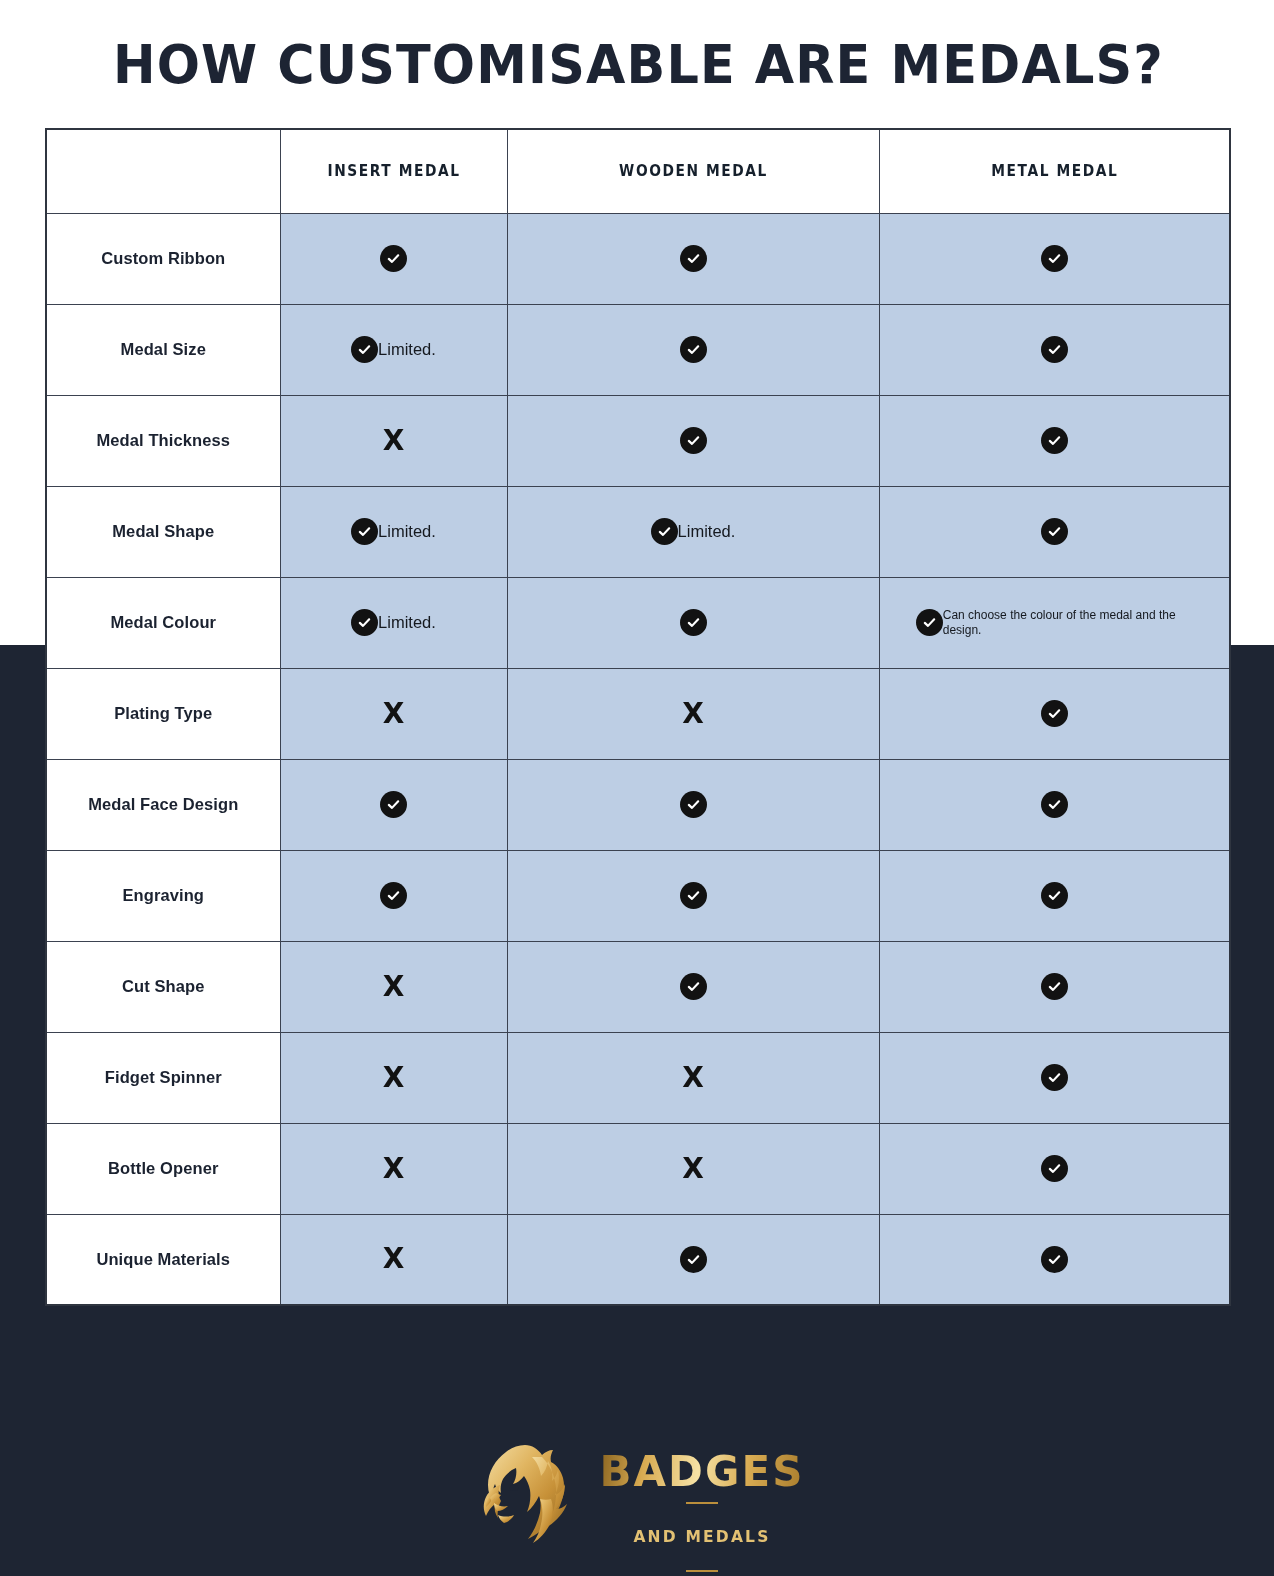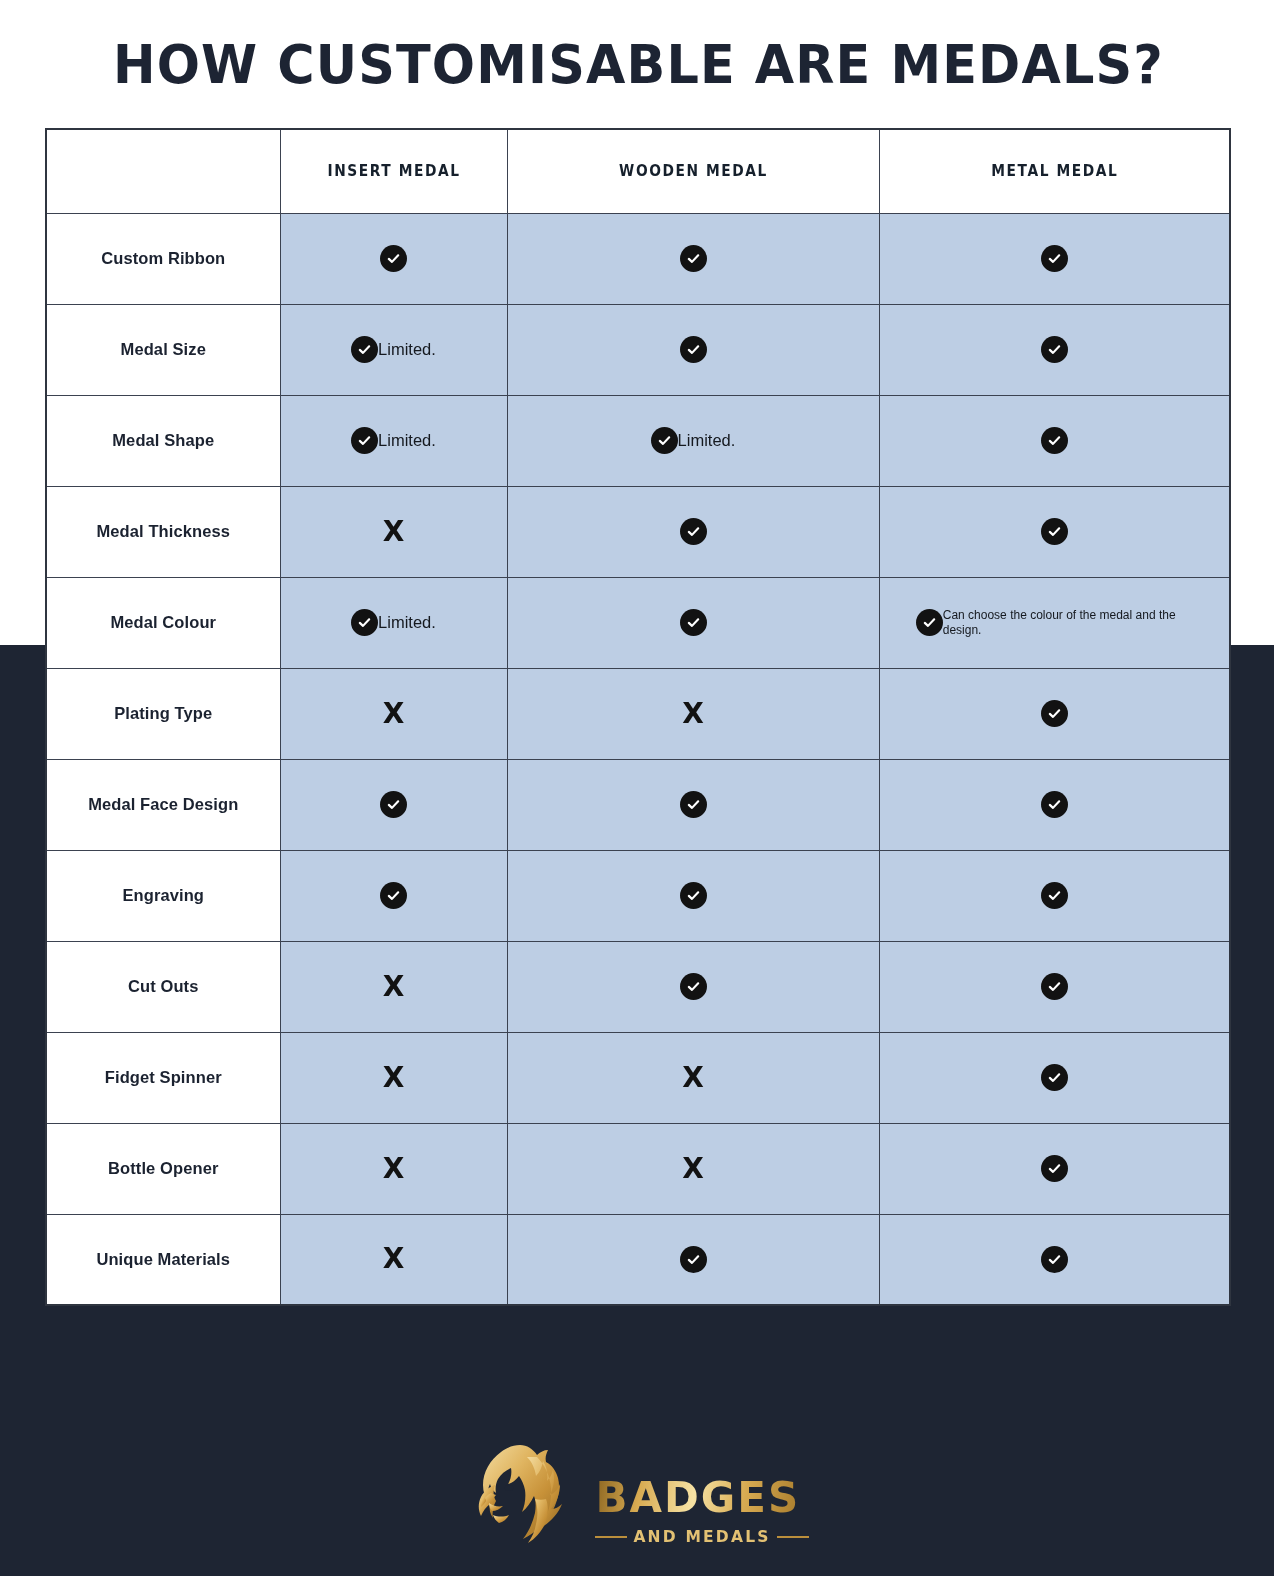--- a/index.html
+++ b/index.html
@@ -177,23 +177,24 @@
     font-family: "DejaVu Sans", sans-serif;
     background: linear-gradient(100deg,#8a6420 0%,#d8ab52 22%,#f6e2a4 48%,#d8ab52 72%,#a87c2c 100%);
     -webkit-background-clip: text;
     background-clip: text;
     color: transparent;
   }
 
   .logo-sub {
     display: flex;
     align-items: center;
-    gap: 6px;
+    gap: 24px;
     margin-top: 9px;
     width: 100%;
+    flex-direction: column;
   }
   .logo-rule {
     flex: 1 1 auto;
     height: 2px;
     background: #bb8f3c;
     min-width: 32px;
   }
   .logo-subtext {
     font-size: 15.5px;
     font-weight: 700;
@@ -288,20 +289,46 @@
           <div class="cellwrap">
             <span class="check">
               <svg width="15" height="15" viewBox="0 0 16 16" aria-hidden="true">
                 <path d="M3 8.4 L6.4 11.6 L13 4.6" fill="none" stroke="#ffffff" stroke-width="2.3" stroke-linecap="round" stroke-linejoin="round"></path>
               </svg>
             </span>
           </div>
         </td>
       </tr>
       <tr class="body-row">
+        <td class="rowlabel">Medal Thickness</td>
+        <td class="val">
+          <div class="cellwrap">
+            <span class="xmark">X</span>
+          </div>
+        </td>
+        <td class="val">
+          <div class="cellwrap">
+            <span class="check">
+              <svg width="15" height="15" viewBox="0 0 16 16" aria-hidden="true">
+                <path d="M3 8.4 L6.4 11.6 L13 4.6" fill="none" stroke="#ffffff" stroke-width="2.3" stroke-linecap="round" stroke-linejoin="round"></path>
+              </svg>
+            </span>
+          </div>
+        </td>
+        <td class="val">
+          <div class="cellwrap">
+            <span class="check">
+              <svg width="15" height="15" viewBox="0 0 16 16" aria-hidden="true">
+                <path d="M3 8.4 L6.4 11.6 L13 4.6" fill="none" stroke="#ffffff" stroke-width="2.3" stroke-linecap="round" stroke-linejoin="round"></path>
+              </svg>
+            </span>
+          </div>
+        </td>
+      </tr>
+      <tr class="body-row">
         <td class="rowlabel">Medal Shape</td>
         <td class="val">
           <div class="cellwrap">
             <span class="check">
               <svg width="15" height="15" viewBox="0 0 16 16" aria-hidden="true">
                 <path d="M3 8.4 L6.4 11.6 L13 4.6" fill="none" stroke="#ffffff" stroke-width="2.3" stroke-linecap="round" stroke-linejoin="round"></path>
               </svg>
             </span>
             <span class="note small">Limited.</span>
           </div>
@@ -320,46 +347,20 @@
           <div class="cellwrap">
             <span class="check">
               <svg width="15" height="15" viewBox="0 0 16 16" aria-hidden="true">
                 <path d="M3 8.4 L6.4 11.6 L13 4.6" fill="none" stroke="#ffffff" stroke-width="2.3" stroke-linecap="round" stroke-linejoin="round"></path>
               </svg>
             </span>
           </div>
         </td>
       </tr>
       <tr class="body-row">
-        <td class="rowlabel">Medal Thickness</td>
-        <td class="val">
-          <div class="cellwrap">
-            <span class="xmark">X</span>
-          </div>
-        </td>
-        <td class="val">
-          <div class="cellwrap">
-            <span class="check">
-              <svg width="15" height="15" viewBox="0 0 16 16" aria-hidden="true">
-                <path d="M3 8.4 L6.4 11.6 L13 4.6" fill="none" stroke="#ffffff" stroke-width="2.3" stroke-linecap="round" stroke-linejoin="round"></path>
-              </svg>
-            </span>
-          </div>
-        </td>
-        <td class="val">
-          <div class="cellwrap">
-            <span class="check">
-              <svg width="15" height="15" viewBox="0 0 16 16" aria-hidden="true">
-                <path d="M3 8.4 L6.4 11.6 L13 4.6" fill="none" stroke="#ffffff" stroke-width="2.3" stroke-linecap="round" stroke-linejoin="round"></path>
-              </svg>
-            </span>
-          </div>
-        </td>
-      </tr>
-      <tr class="body-row">
         <td class="rowlabel">Medal Colour</td>
         <td class="val">
           <div class="cellwrap">
             <span class="check">
               <svg width="15" height="15" viewBox="0 0 16 16" aria-hidden="true">
                 <path d="M3 8.4 L6.4 11.6 L13 4.6" fill="none" stroke="#ffffff" stroke-width="2.3" stroke-linecap="round" stroke-linejoin="round"></path>
               </svg>
             </span>
             <span class="note small">Limited.</span>
           </div>
@@ -460,21 +461,21 @@
           <div class="cellwrap">
             <span class="check">
               <svg width="15" height="15" viewBox="0 0 16 16" aria-hidden="true">
                 <path d="M3 8.4 L6.4 11.6 L13 4.6" fill="none" stroke="#ffffff" stroke-width="2.3" stroke-linecap="round" stroke-linejoin="round"></path>
               </svg>
             </span>
           </div>
         </td>
       </tr>
       <tr class="body-row">
-        <td class="rowlabel">Cut Outs</td>
+        <td class="rowlabel">Cut Shape</td>
         <td class="val">
           <div class="cellwrap">
             <span class="xmark">X</span>
           </div>
         </td>
         <td class="val">
           <div class="cellwrap">
             <span class="check">
               <svg width="15" height="15" viewBox="0 0 16 16" aria-hidden="true">
                 <path d="M3 8.4 L6.4 11.6 L13 4.6" fill="none" stroke="#ffffff" stroke-width="2.3" stroke-linecap="round" stroke-linejoin="round"></path>

